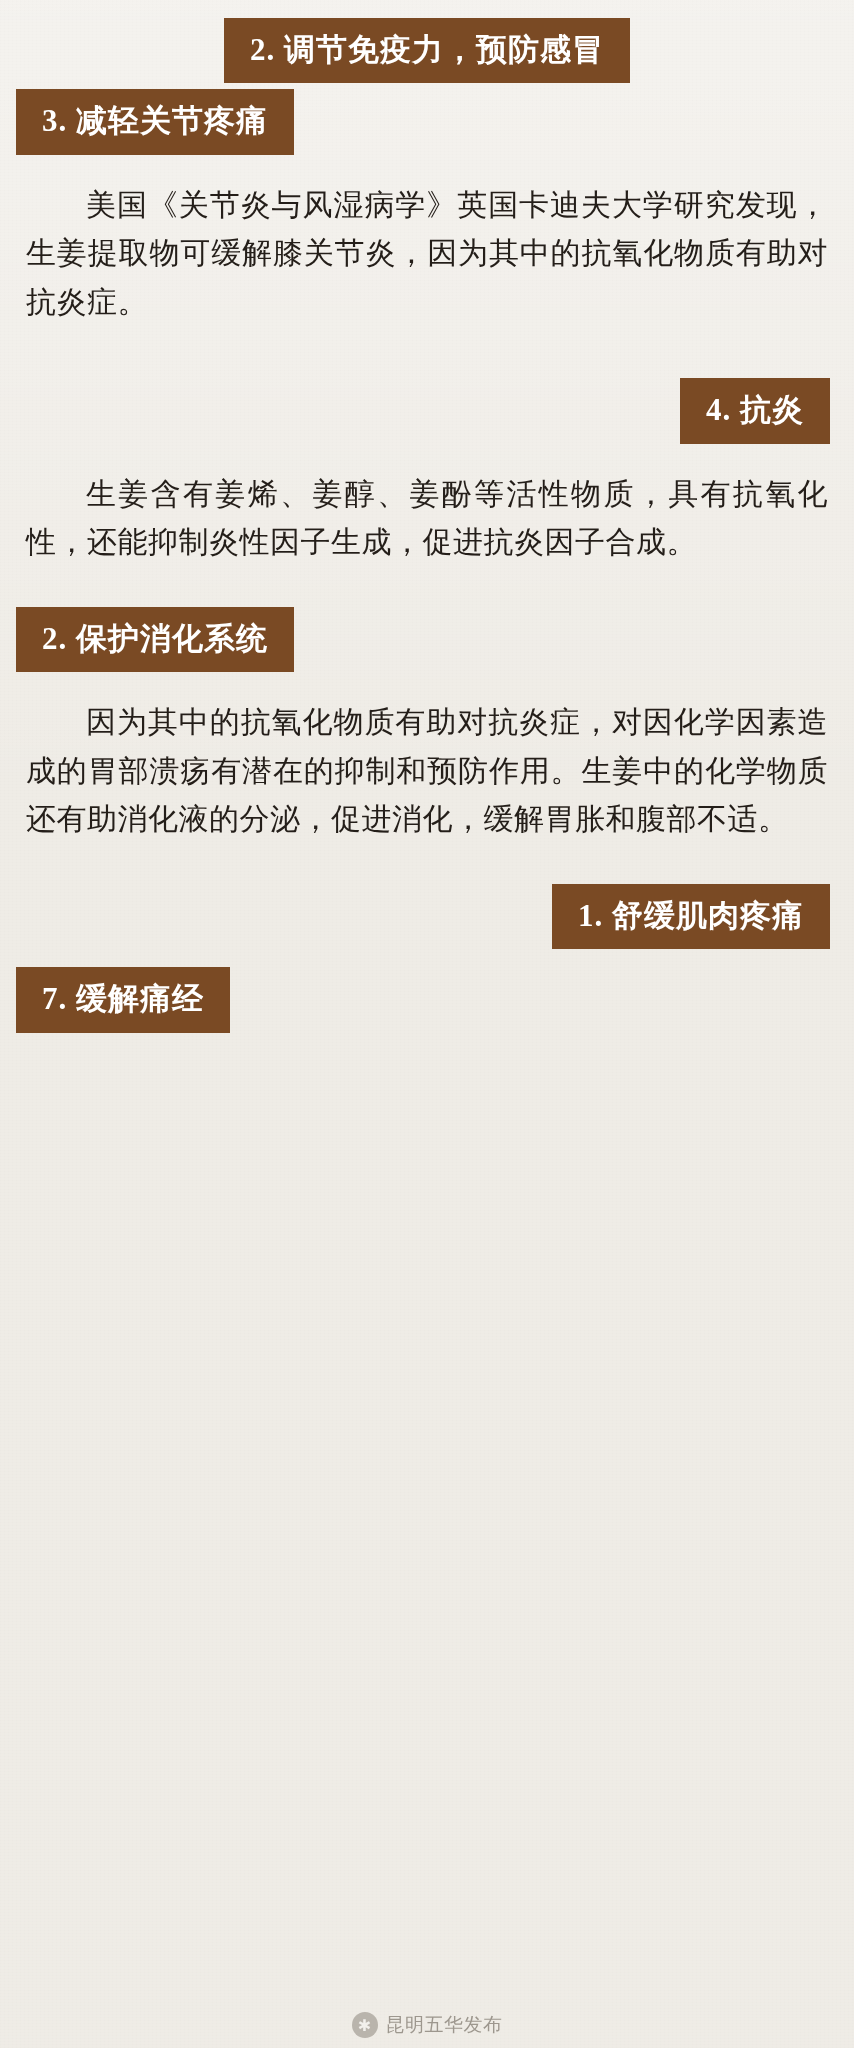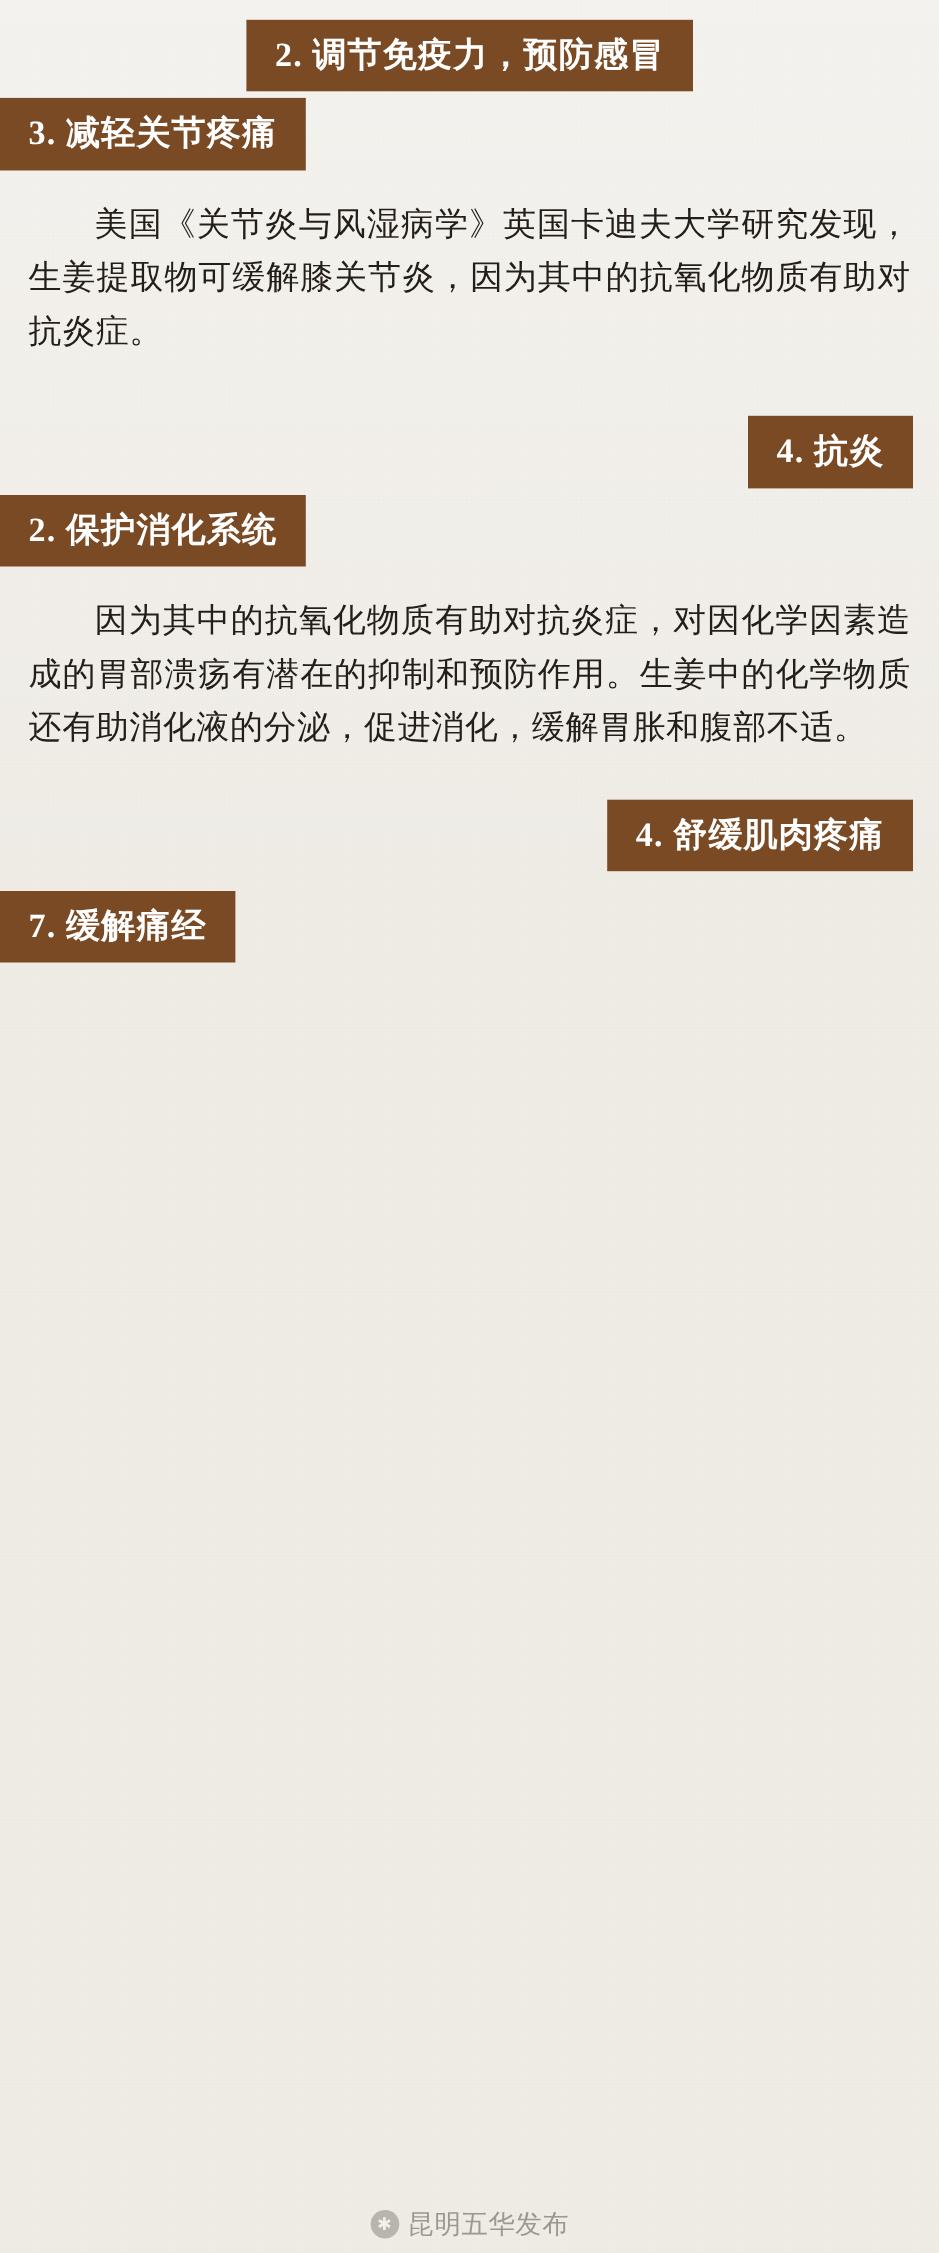--- a/index.html
+++ b/index.html
@@ -38,21 +38,21 @@
   .content {
     position: relative;
     z-index: 2;
   }
   .heading-row {
     display: flex;
     width: 100%;
     box-sizing: border-box;
   }
   .heading-row.right { justify-content: flex-end; padding-right: 24px; }
-  .heading-row.left  { justify-content: flex-start; padding-left: 0; }
+  .heading-row.left  { justify-content: flex-start; padding-left: 16px; }
   .heading-row.center{ justify-content: center; }
 
   .heading {
     display: inline-block;
     background: #7a4a24;
     color: #ffffff;
     font-size: 31px;
     font-weight: bold;
     letter-spacing: 1px;
     line-height: 1.3;
@@ -96,21 +96,21 @@
     border-radius: 50%;
     background: #b9b4ac;
     color: #f2f0ec;
     display: inline-flex;
     align-items: center;
     justify-content: center;
     font-size: 16px;
     font-family: "Liberation Sans", sans-serif;
   }
   .footer .wb-name {
-    font-size: 24px;
+    font-size: 19px;
     color: #9d978e;
     font-family: Liberation Sans, sans-serif;
     letter-spacing: 0.5px;
   }
 </style>
 </head>
 <body>
 
 <div class="page">
   <div class="paper-texture"></div>
@@ -125,30 +125,31 @@
     <div class="spacer-sm"></div>
     <div class="heading-row left">
       <div class="heading flush-left">3. 减轻关节疼痛</div>
     </div>
     <p class="para">美国《关节炎与风湿病学》英国卡迪夫大学研究发现，生姜提取物可缓解膝关节炎，因为其中的抗氧化物质有助对抗炎症。</p>
 
     <div class="spacer-md"></div>
     <div class="heading-row right">
       <div class="heading">4. 抗炎</div>
     </div>
+    <p class="para">生姜含有姜烯、姜醇、姜酚等活性物质，具有抗氧化性，还能抑制炎性因子生成，促进抗炎因子合成。</p>
 
     <div class="spacer-sm"></div>
     <div class="heading-row left">
       <div class="heading flush-left">2. 保护消化系统</div>
     </div>
     <p class="para">因为其中的抗氧化物质有助对抗炎症，对因化学因素造成的胃部溃疡有潜在的抑制和预防作用。生姜中的化学物质还有助消化液的分泌，促进消化，缓解胃胀和腹部不适。</p>
 
     <div class="spacer-sm"></div>
     <div class="heading-row right">
-      <div class="heading">4. 舒缓肌肉疼痛</div>
+      <div class="heading">1. 舒缓肌肉疼痛</div>
     </div>
 
     <div class="spacer-md"></div>
     <div class="heading-row left">
       <div class="heading flush-left">7. 缓解痛经</div>
     </div>
 
   </div>
 
   <div class="footer">

